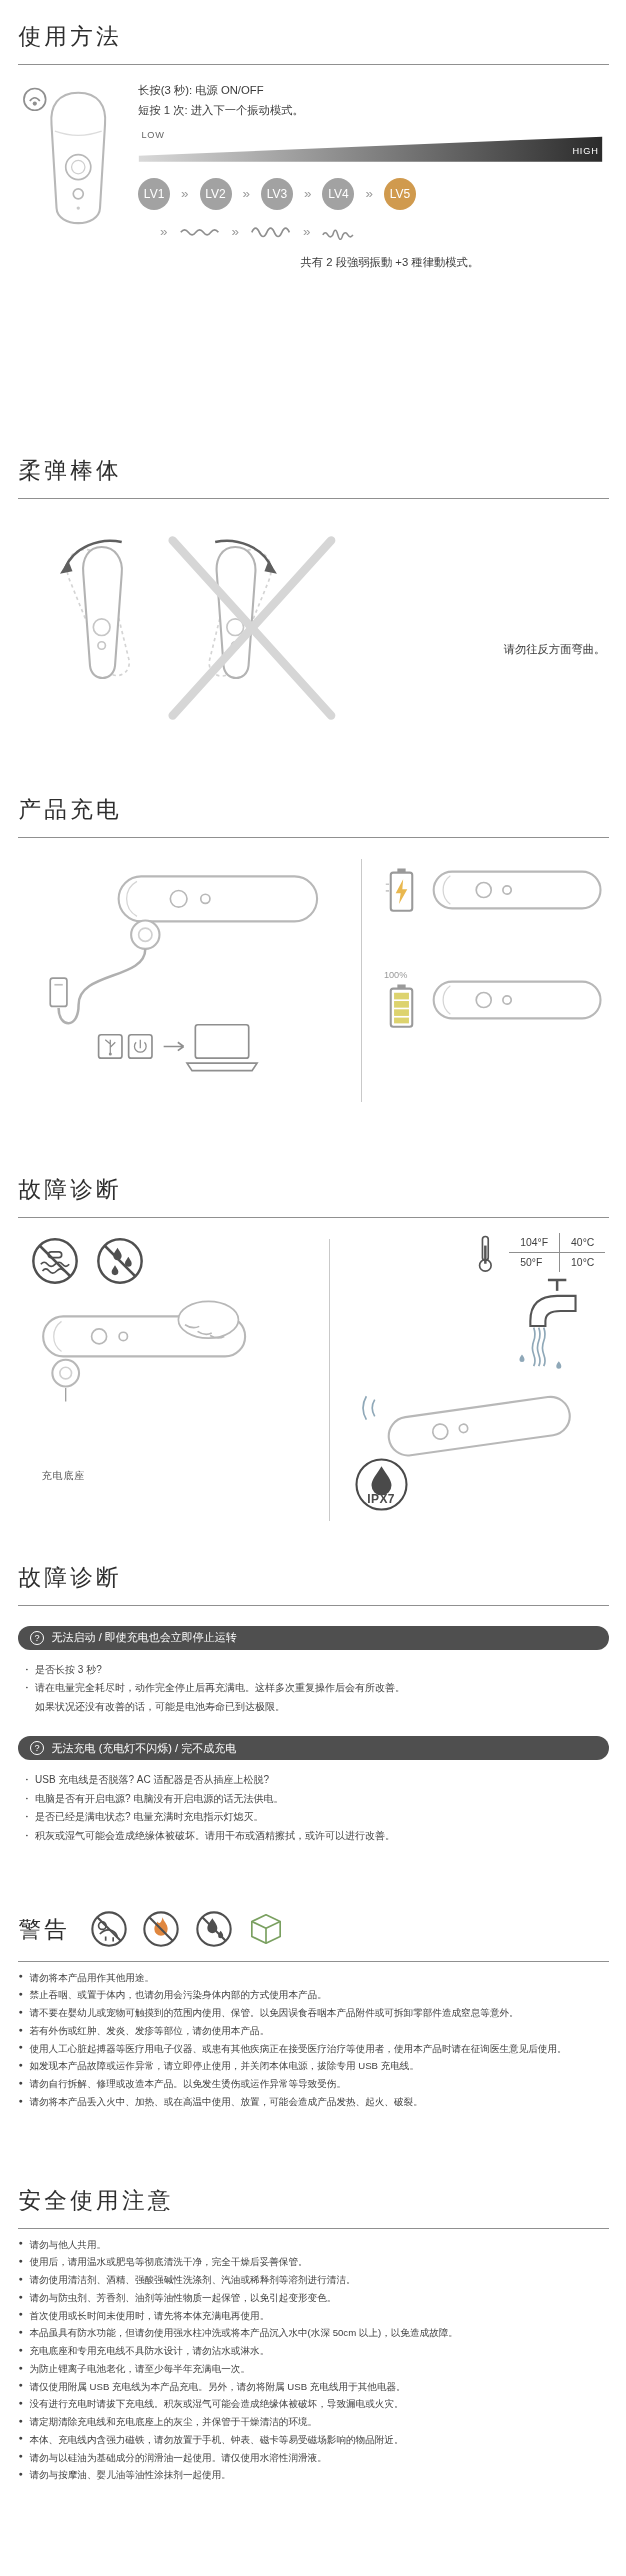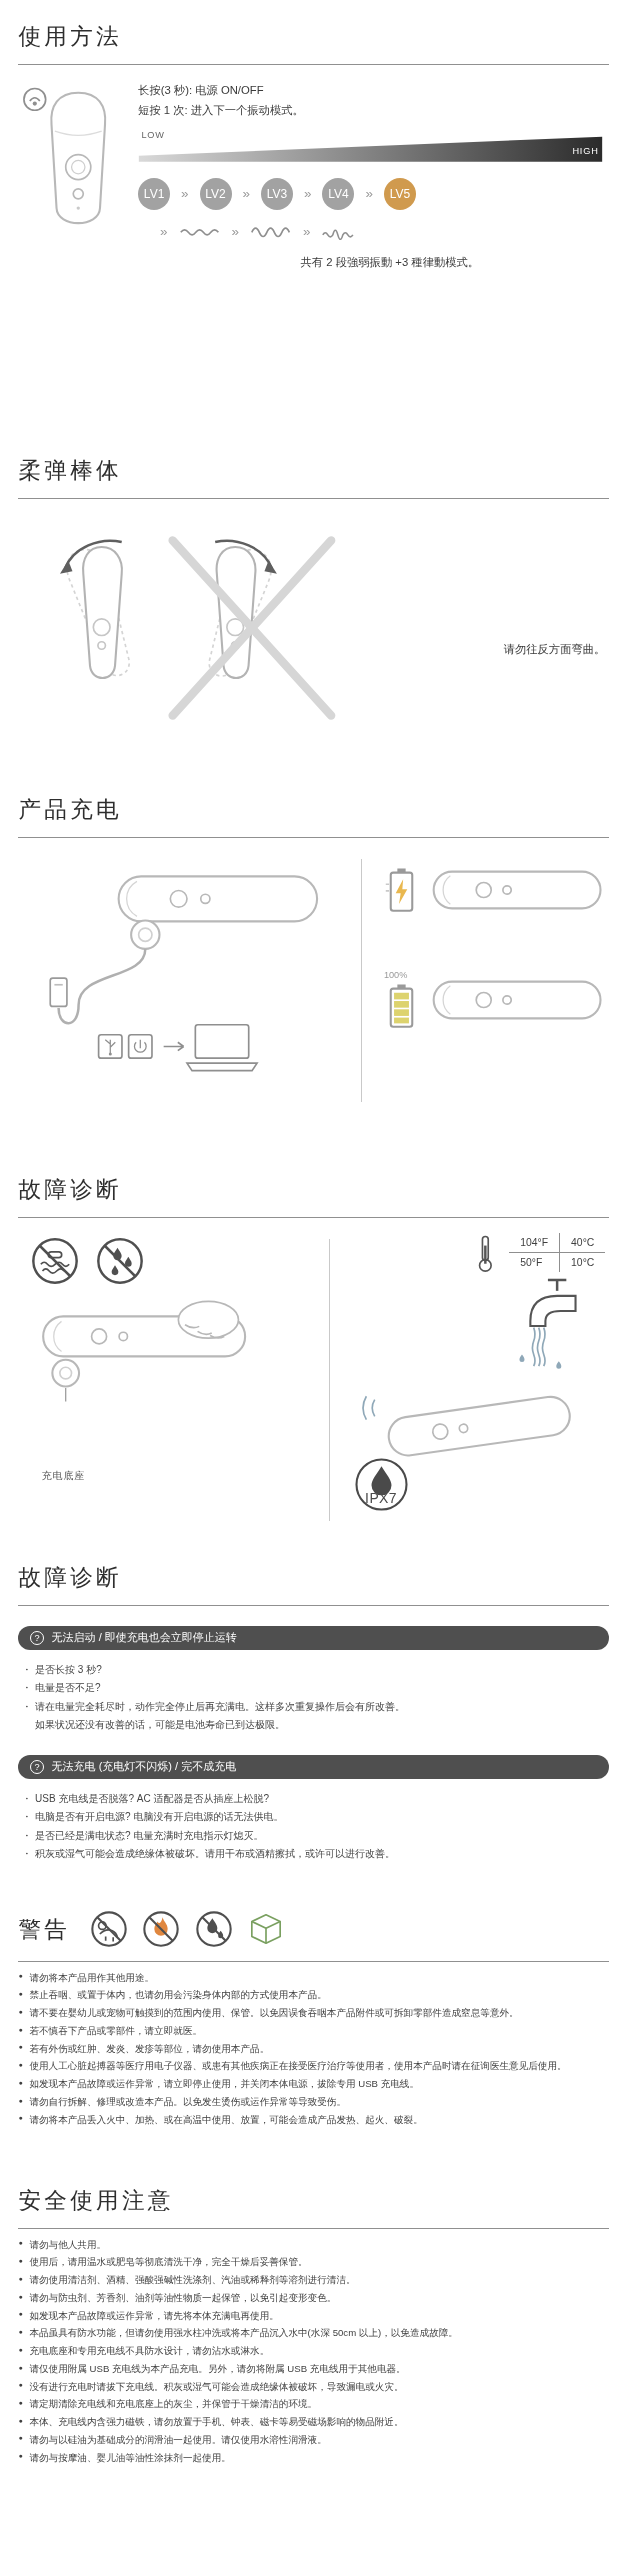--- a/index.html
+++ b/index.html
@@ -51,21 +51,21 @@
   .base-label{position:absolute;left:23.4px;top:236px;font-size:10px;color:#555;letter-spacing:0.8px}
   .rinse-right{position:relative;flex:1;padding-left:11.7px;min-height:288px}
   .temp-wrap{display:flex;justify-content:flex-end;align-items:center;gap:16px;padding-right:3.3px}
   .temp-grid{display:grid;grid-template-columns:auto auto}
   .temp-cell{padding:4.2px 11px;font-size:10.4px;color:#3f3f3f}
   .tc-rb{border-right:0.8px solid #8f8f8f;border-bottom:0.8px solid #8f8f8f}
   .tc-b{border-bottom:0.8px solid #8f8f8f}
   .tc-r{border-right:0.8px solid #8f8f8f}
   .faucet-wrap{display:flex;justify-content:flex-end;margin-top:1.7px}
   .ipx-badge{position:absolute;left:13.4px;bottom:8.4px;width:55px;height:55px}
-  .ipx-label{position:absolute;left:0;right:0;bottom:6.7px;text-align:center;font-size:14px;font-weight:normal;color:#4a4a4a;letter-spacing:0.4px}
+  .ipx-label{position:absolute;left:0;right:0;bottom:6.7px;text-align:center;font-size:12px;font-weight:bold;color:#4a4a4a;letter-spacing:0.4px}
 
   
   .qbar{display:flex;align-items:center;gap:7.5px;background:#4f4f4f;color:#fff;border-radius:12.5px;height:24px;padding:0 11.7px;font-size:11px;margin-top:20px}
   .qicon{width:14px;height:14px;border:1.3px solid #fff;border-radius:50%;display:flex;align-items:center;justify-content:center;font-size:9.2px;flex:none}
   .dot-list{list-style:none;margin:11px 0 3.3px 3.3px}
   .dot-list li{position:relative;padding-left:13.4px;font-size:10px;line-height:1.85;color:#444}
   .dot-list li::before{content:"\30FB";position:absolute;left:0;color:#444}
   .dot-list li.cont::before{content:""}
 
   
@@ -336,21 +336,20 @@
   <section class="sec" id="sec-trouble">
     <h2 class="sec-title">故障诊断</h2>
     <div class="rule"></div>
 
     <div class="qbar">
       <span class="qicon">?</span>
       <span>无法启动 / 即使充电也会立即停止运转</span>
     </div>
     <ul class="dot-list">
       <li>是否长按 3 秒?</li>
-      <li>电量是否不足?</li>
       <li>请在电量完全耗尽时，动作完全停止后再充满电。这样多次重复操作后会有所改善。</li>
       <li class="cont">如果状况还没有改善的话，可能是电池寿命已到达极限。</li>
     </ul>
 
     <div class="qbar">
       <span class="qicon">?</span>
       <span>无法充电 (充电灯不闪烁) / 完不成充电</span>
     </div>
     <ul class="dot-list">
       <li>USB 充电线是否脱落? AC 适配器是否从插座上松脱?</li>
@@ -388,40 +387,40 @@
             <line x1="24" y1="23" x2="24" y2="41"></line>
           </g>
         </svg>
       </div>
     </div>
     <div class="rule"></div>
     <ul class="disc-list">
       <li>请勿将本产品用作其他用途。</li>
       <li>禁止吞咽、或置于体内，也请勿用会污染身体内部的方式使用本产品。</li>
       <li>请不要在婴幼儿或宠物可触摸到的范围内使用、保管。以免因误食吞咽本产品附件或可拆卸零部件造成窒息等意外。</li>
-      <li>若不慎吞下产品或零部件，请立即就医。</li>
       <li>若有外伤或红肿、发炎、发疹等部位，请勿使用本产品。</li>
       <li>使用人工心脏起搏器等医疗用电子仪器、或患有其他疾病正在接受医疗治疗等使用者，使用本产品时请在征询医生意见后使用。</li>
       <li>如发现本产品故障或运作异常，请立即停止使用，并关闭本体电源，拔除专用 USB 充电线。</li>
       <li>请勿自行拆解、修理或改造本产品。以免发生烫伤或运作异常等导致受伤。</li>
       <li>请勿将本产品丢入火中、加热、或在高温中使用、放置，可能会造成产品发热、起火、破裂。</li>
     </ul>
   </section>
 
   <section class="sec" id="sec-safety">
     <h2 class="sec-title">安全使用注意</h2>
     <div class="rule"></div>
     <ul class="disc-list">
       <li>请勿与他人共用。</li>
       <li>使用后，请用温水或肥皂等彻底清洗干净，完全干燥后妥善保管。</li>
       <li>请勿使用清洁剂、酒精、强酸强碱性洗涤剂、汽油或稀释剂等溶剂进行清洁。</li>
       <li>请勿与防虫剂、芳香剂、油剂等油性物质一起保管，以免引起变形变色。</li>
-      <li>如发现本产品故障或运作异常，请先将本体充满电再使用。</li>
+      <li>首次使用或长时间未使用时，请先将本体充满电再使用。</li>
       <li>本品虽具有防水功能，但请勿使用强水柱冲洗或将本产品沉入水中(水深 50cm 以上)，以免造成故障。</li>
       <li>充电底座和专用充电线不具防水设计，请勿沾水或淋水。</li>
+      <li>为防止锂离子电池老化，请至少每半年充满电一次。</li>
       <li>请仅使用附属 USB 充电线为本产品充电。另外，请勿将附属 USB 充电线用于其他电器。</li>
       <li>没有进行充电时请拔下充电线。积灰或湿气可能会造成绝缘体被破坏，导致漏电或火灾。</li>
       <li>请定期清除充电线和充电底座上的灰尘，并保管于干燥清洁的环境。</li>
       <li>本体、充电线内含强力磁铁，请勿放置于手机、钟表、磁卡等易受磁场影响的物品附近。</li>
       <li>请勿与以硅油为基础成分的润滑油一起使用。请仅使用水溶性润滑液。</li>
       <li>请勿与按摩油、婴儿油等油性涂抹剂一起使用。</li>
     </ul>
   </section>
 
 </div>

